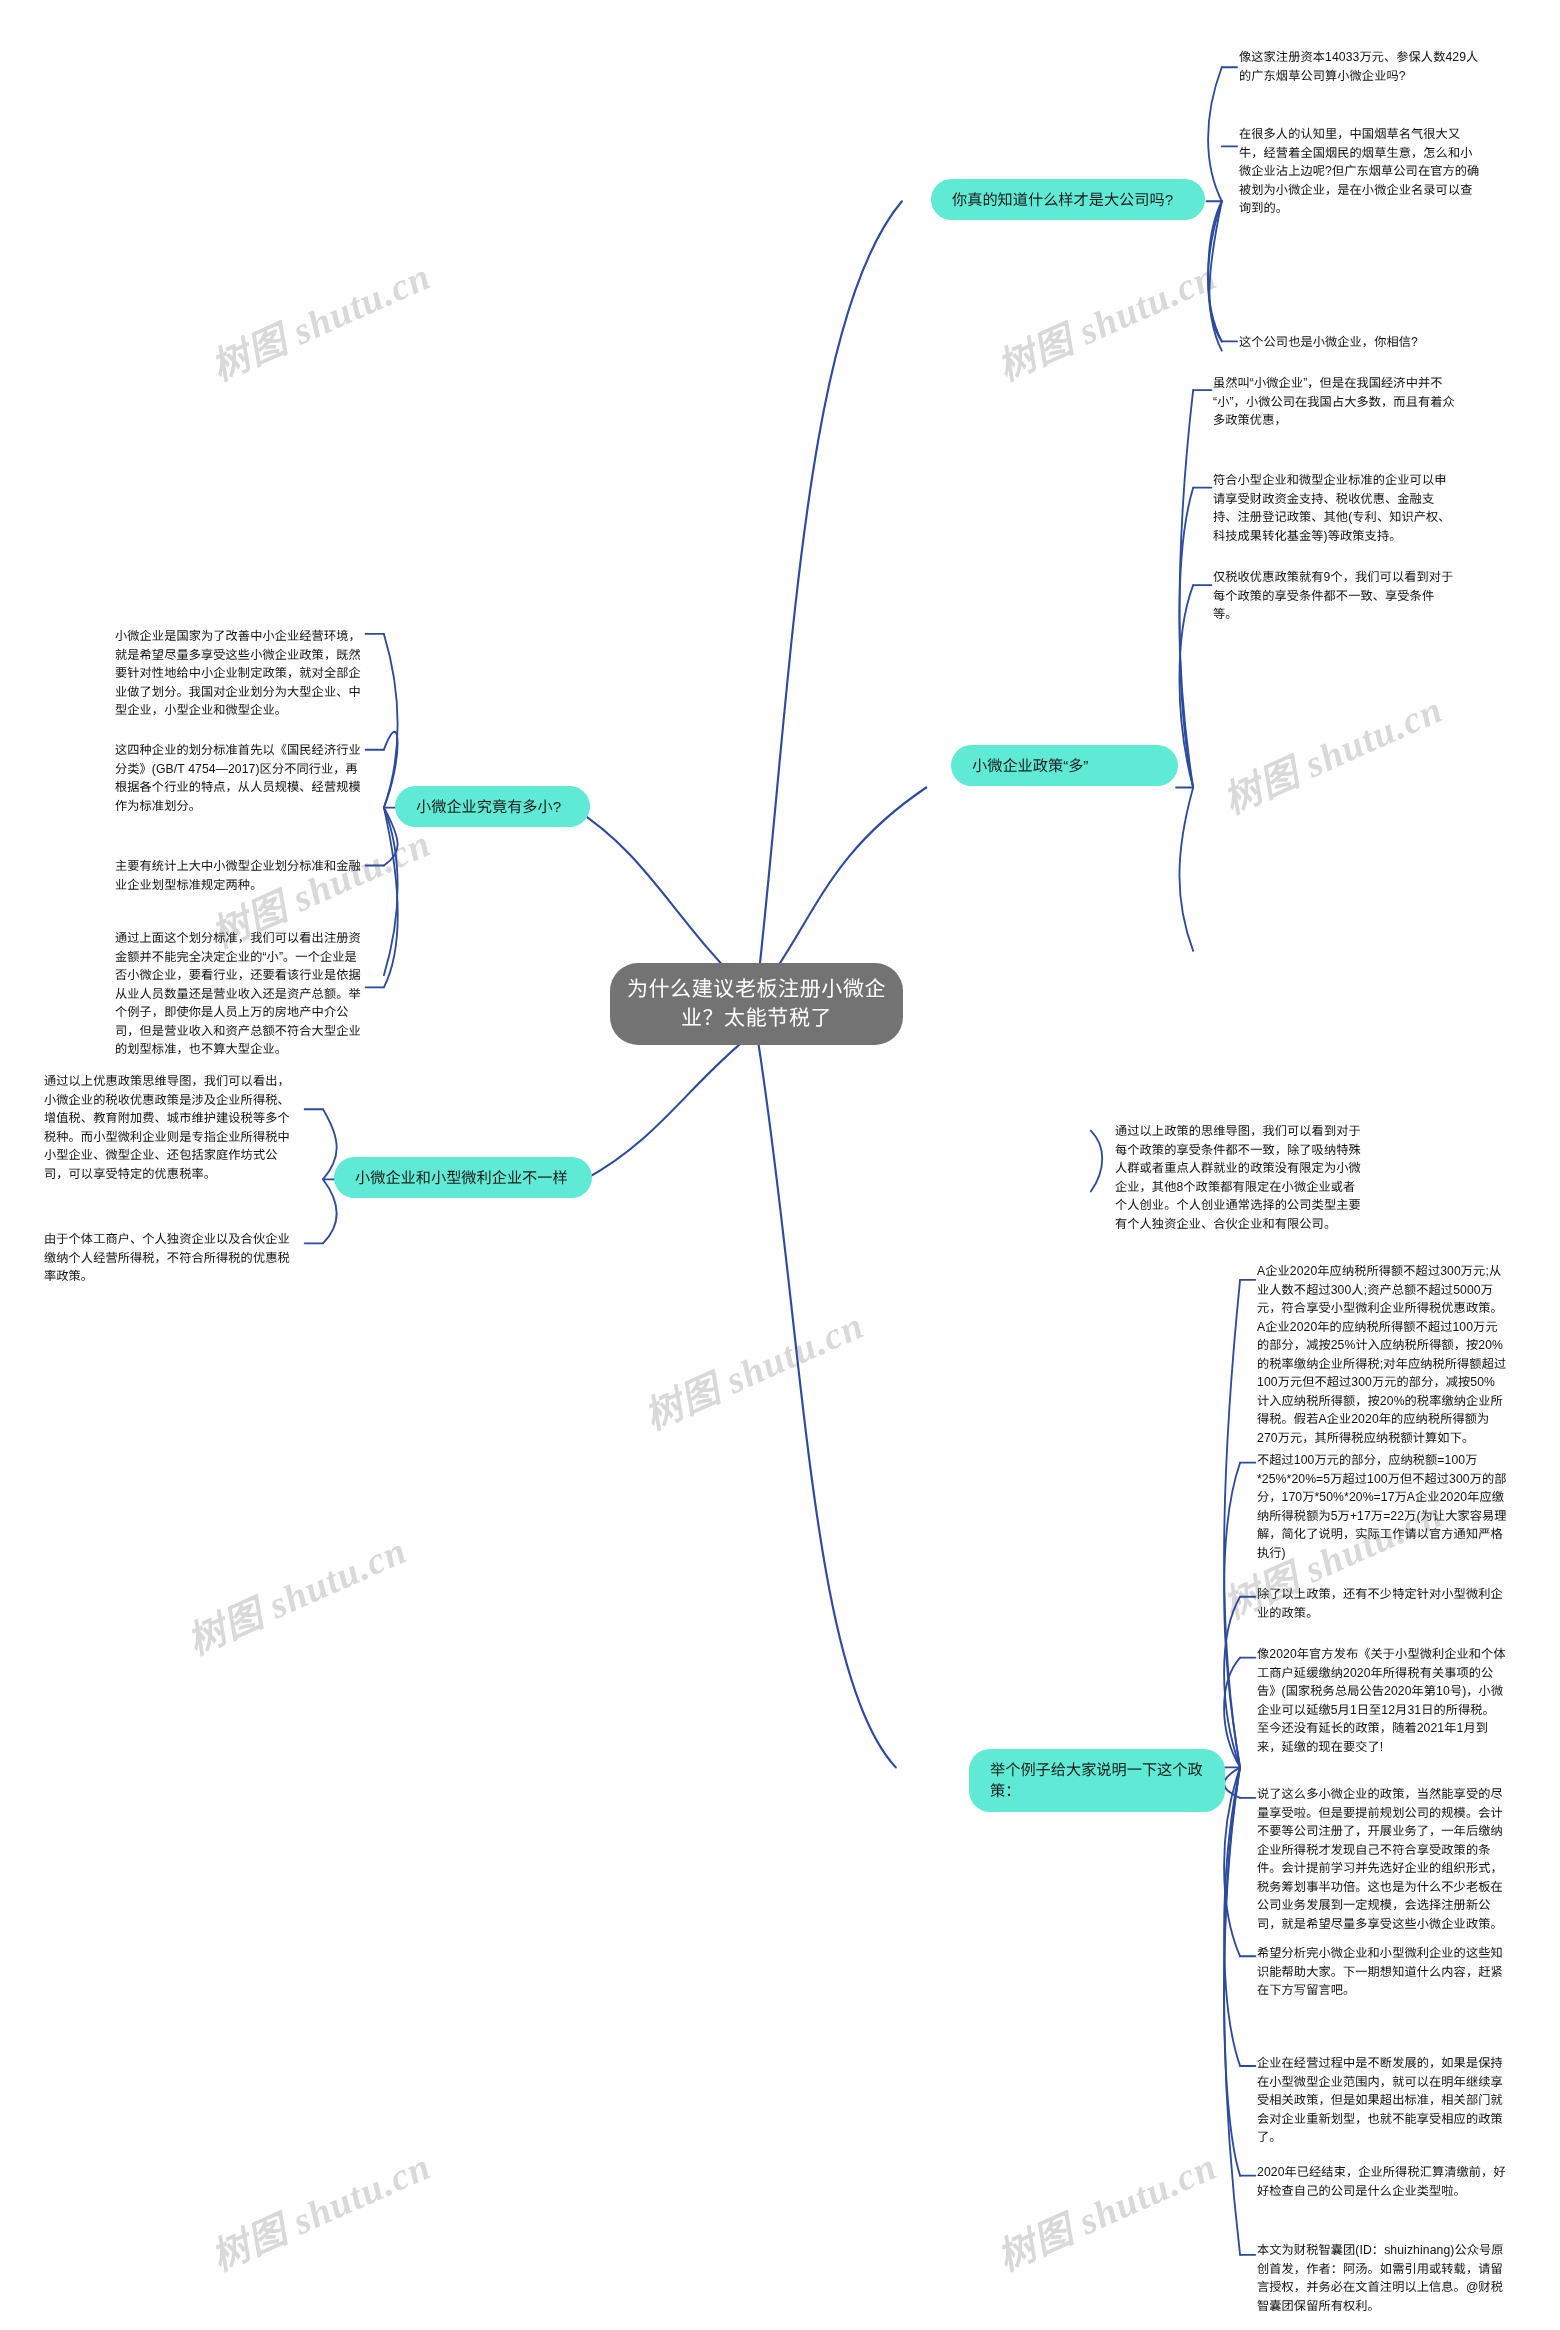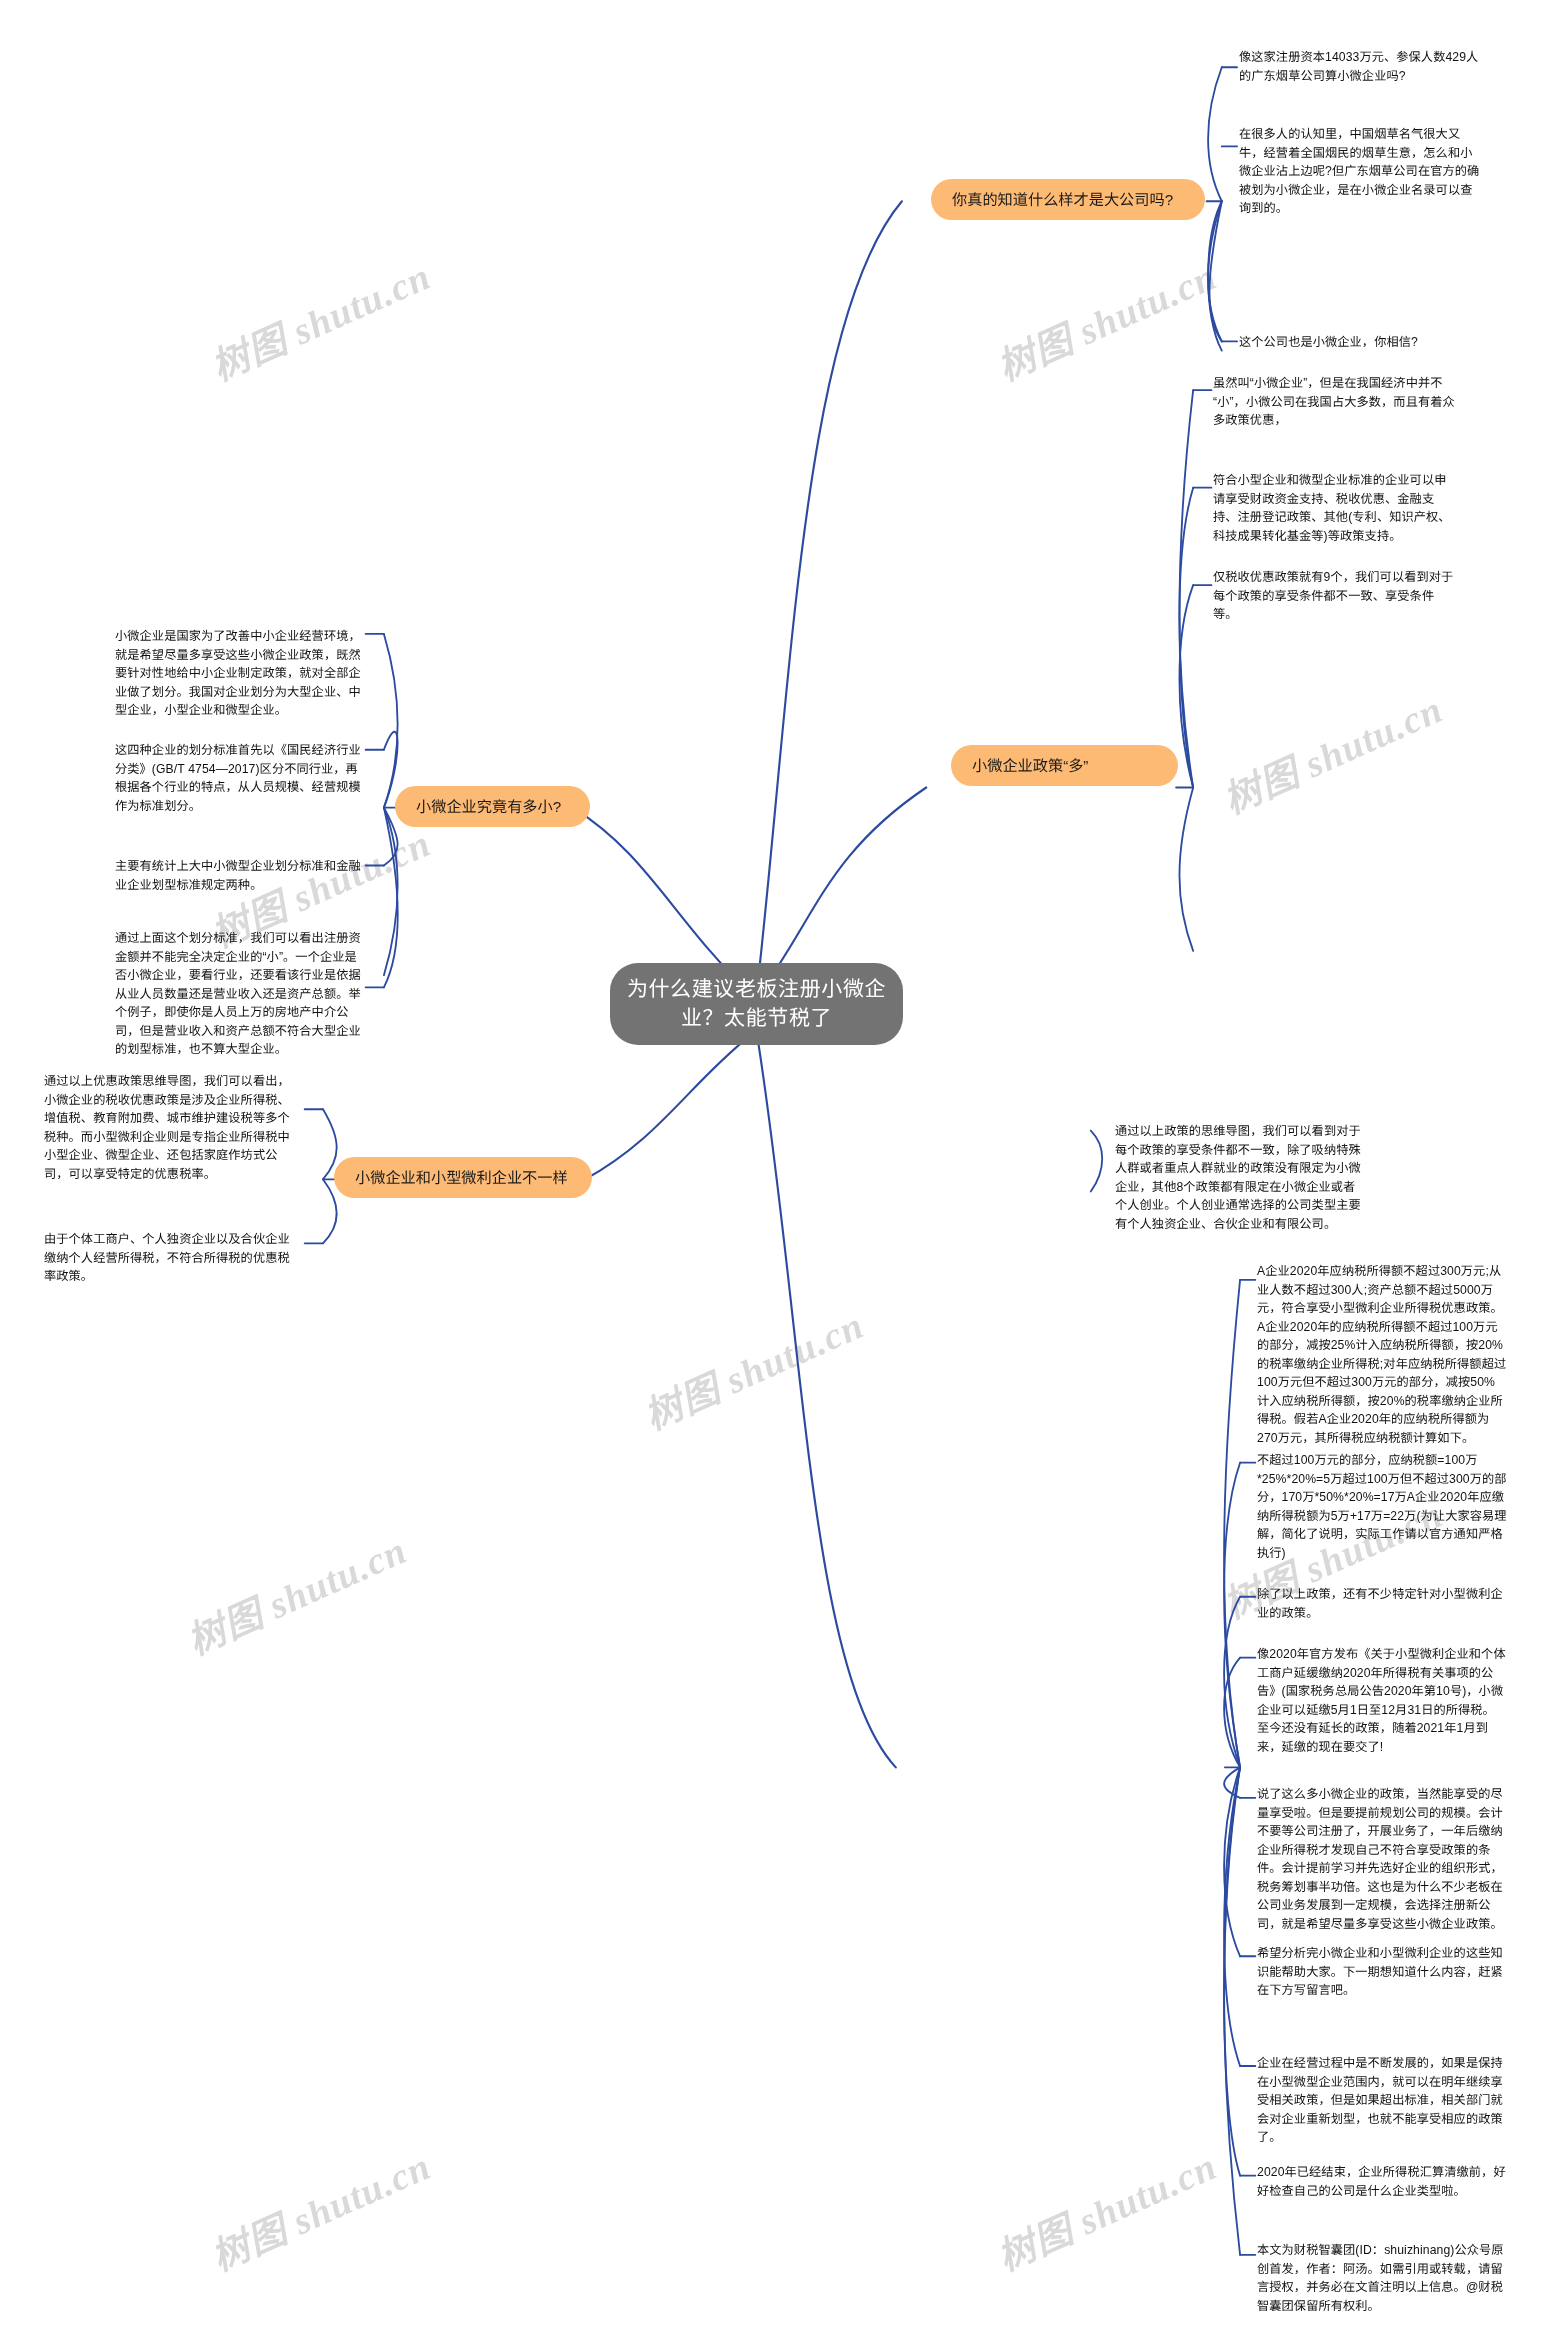--- a/index.html
+++ b/index.html
@@ -53,21 +53,21 @@
     background: #737373;
     color: #ffffff;
     border-radius: 28px;
     font-size: 21px;
     line-height: 1.38;
     text-align: center;
     padding: 12.2px 16px;
     letter-spacing: 0.6px;
   }
   .topic {
-    background: #fdba74;
+    background: #5eead4;
     color: #1b1b1b;
     border-radius: 21px;
     font-size: 15.2px;
     line-height: 1.42;
     padding: 9.8px 21px;
     text-align: left;
   }
   .leaf {
     color: #111111;
     font-size: 12.2px;
@@ -188,20 +188,21 @@
   <div class="node leaf" style="left:115px; top:857px; width:251px;">主要有统计上大中小微型企业划分标准和金融业企业划型标准规定两种。</div>
   <div class="node leaf" style="left:115px; top:929px; width:251px;">通过上面这个划分标准，我们可以看出注册资金额并不能完全决定企业的“小”。一个企业是否小微企业，要看行业，还要看该行业是依据从业人员数量还是营业收入还是资产总额。举个例子，即使你是人员上万的房地产中介公司，但是营业收入和资产总额不符合大型企业的划型标准，也不算大型企业。</div>
 
   <div class="node topic" style="left:334px; top:1157px; width:258px;">小微企业和小型微利企业不一样</div>
 
   <div class="node leaf" style="left:44px; top:1072px; width:251px;">通过以上优惠政策思维导图，我们可以看出，小微企业的税收优惠政策是涉及企业所得税、增值税、教育附加费、城市维护建设税等多个税种。而小型微利企业则是专指企业所得税中小型企业、微型企业、还包括家庭作坊式公司，可以享受特定的优惠税率。</div>
   <div class="node leaf" style="left:44px; top:1230px; width:251px;">由于个体工商户、个人独资企业以及合伙企业缴纳个人经营所得税，不符合所得税的优惠税率政策。</div>
 
   <div class="node leaf" style="left:1115px; top:1122px; width:251px;">通过以上政策的思维导图，我们可以看到对于每个政策的享受条件都不一致，除了吸纳特殊人群或者重点人群就业的政策没有限定为小微企业，其他8个政策都有限定在小微企业或者个人创业。个人创业通常选择的公司类型主要有个人独资企业、合伙企业和有限公司。</div>
 
+  <div class="node topic" style="left:969px; top:1749px; width:256px;">举个例子给大家说明一下这个政策：</div>
 
   <div class="node leaf" style="left:1257px; top:1262px; width:250px;">A企业2020年应纳税所得额不超过300万元;从业人数不超过300人;资产总额不超过5000万元，符合享受小型微利企业所得税优惠政策。A企业2020年的应纳税所得额不超过100万元的部分，减按25%计入应纳税所得额，按20%的税率缴纳企业所得税;对年应纳税所得额超过100万元但不超过300万元的部分，减按50%计入应纳税所得额，按20%的税率缴纳企业所得税。假若A企业2020年的应纳税所得额为270万元，其所得税应纳税额计算如下。</div>
   <div class="node leaf" style="left:1257px; top:1451px; width:250px;">不超过100万元的部分，应纳税额=100万*25%*20%=5万超过100万但不超过300万的部分，170万*50%*20%=17万A企业2020年应缴纳所得税额为5万+17万=22万(为让大家容易理解，简化了说明，实际工作请以官方通知严格执行)</div>
   <div class="node leaf" style="left:1257px; top:1585px; width:250px;">除了以上政策，还有不少特定针对小型微利企业的政策。</div>
   <div class="node leaf" style="left:1257px; top:1645px; width:250px;">像2020年官方发布《关于小型微利企业和个体工商户延缓缴纳2020年所得税有关事项的公告》(国家税务总局公告2020年第10号)，小微企业可以延缴5月1日至12月31日的所得税。至今还没有延长的政策，随着2021年1月到来，延缴的现在要交了!</div>
   <div class="node leaf" style="left:1257px; top:1785px; width:250px;">说了这么多小微企业的政策，当然能享受的尽量享受啦。但是要提前规划公司的规模。会计不要等公司注册了，开展业务了，一年后缴纳企业所得税才发现自己不符合享受政策的条件。会计提前学习并先选好企业的组织形式，税务筹划事半功倍。这也是为什么不少老板在公司业务发展到一定规模，会选择注册新公司，就是希望尽量多享受这些小微企业政策。</div>
   <div class="node leaf" style="left:1257px; top:1944px; width:250px;">希望分析完小微企业和小型微利企业的这些知识能帮助大家。下一期想知道什么内容，赶紧在下方写留言吧。</div>
   <div class="node leaf" style="left:1257px; top:2054px; width:250px;">企业在经营过程中是不断发展的，如果是保持在小型微型企业范围内，就可以在明年继续享受相关政策，但是如果超出标准，相关部门就会对企业重新划型，也就不能享受相应的政策了。</div>
   <div class="node leaf" style="left:1257px; top:2163px; width:250px;">2020年已经结束，企业所得税汇算清缴前，好好检查自己的公司是什么企业类型啦。</div>
   <div class="node leaf" style="left:1257px; top:2241px; width:250px;">本文为财税智囊团(ID：shuizhinang)公众号原创首发，作者：阿汤。如需引用或转载，请留言授权，并务必在文首注明以上信息。@财税智囊团保留所有权利。</div>

